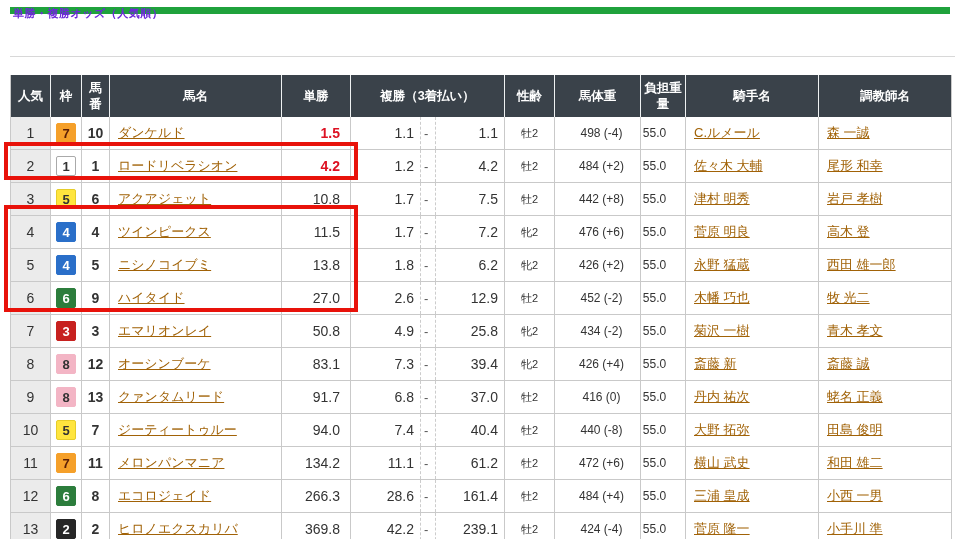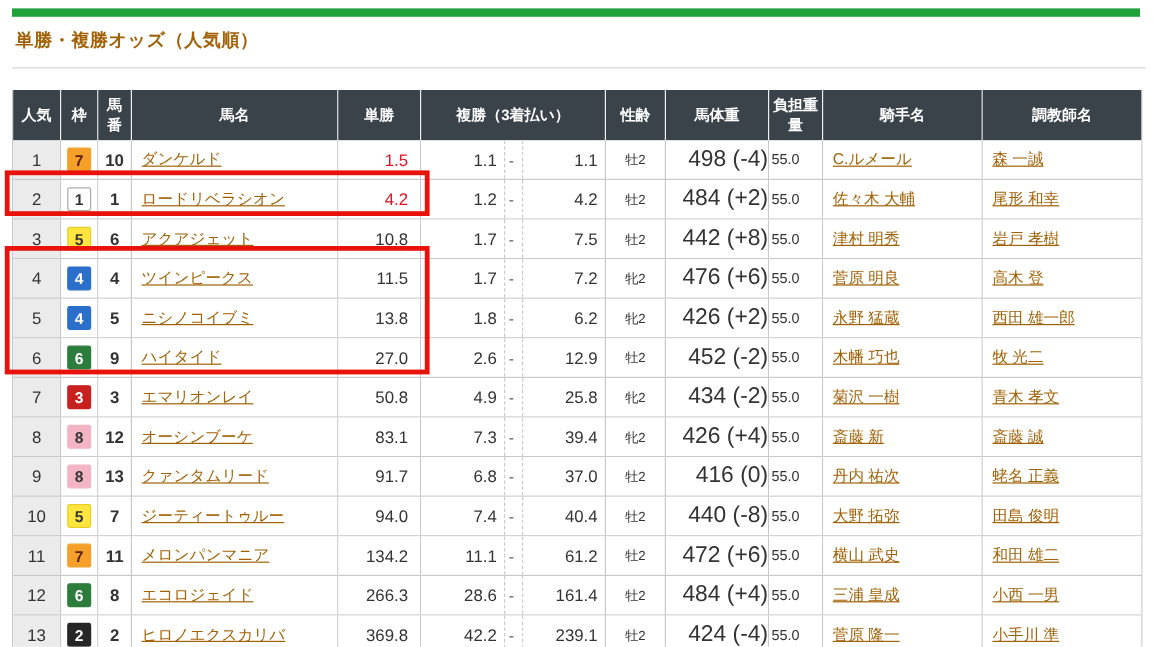--- a/index.html
+++ b/index.html
@@ -8,22 +8,22 @@
     background: #ffffff;
     font-family: "Liberation Sans", "DejaVu Sans", sans-serif;
     position: relative;
     overflow: hidden;
   }
   .topbar {
     position: absolute; left: 10px; top: 7px;
     width: 940px; height: 7px;
   }
   .page-title {
-    position: absolute; left: 13px; top: 24px;
-    font-size: 15px; font-weight: bold; color: #a16207;
+    position: absolute; left: 13px; top: 6px;
+    font-size: 11px; font-weight: bold; color: #6d28d9;
     letter-spacing: 0.5px;
   }
   .rule {
     position: absolute; left: 10px; top: 56px;
     width: 945px; height: 0;
     border-top: 1px solid #d8d8d8;
   }
   table.odds-table {
     position: absolute; left: 10px; top: 75px;
     width: 940px;
@@ -57,29 +57,29 @@
     border: 1px solid transparent; border-radius: 2px;
     vertical-align: middle;
   }
   td.c-umaban { text-align: center; font-weight: bold; }
   td.c-horse  { text-align: left; padding-left: 8px; }
   a.link {
     color: #a16207; text-decoration: underline; font-size: 13px;
     cursor: pointer;
   }
   td.c-win { text-align: right; padding-right: 10px; }
-  td.c-win .hot { color: #dd1122; font-weight: normal; text-align: center; }
+  td.c-win .hot { color: #dd1122; font-weight: bold; text-align: center; }
   td.c-place { padding: 0; }
   .place-wrap { display: flex; align-items: center; height: 32px; width: 100%; }
   .place-low  { flex: 0 0 69px; text-align: right; padding-right: 6px; }
   .place-sep  { flex: 0 0 0; height: 32px; border-left: 1px dashed #cccccc; }
   .place-mid  { flex: 0 0 14px; text-align: left; padding-left: 3px; color: #555; font-size: 13px; }
   .place-high { flex: 1 1 auto; text-align: right; padding-right: 6px; }
   td.c-sexage { text-align: center; font-size: 11px; }
-  td.c-weight { text-align: right; padding-left: 8px; font-size: 19px; }
+  td.c-weight { text-align: center; padding-left: 8px; font-size: 12px; }
   td.c-load   { text-align: center; padding-right: 17px; font-size: 12px; }
   td.c-jockey, td.c-trainer { text-align: left; padding-left: 8px; }
   .annotation-box {
     position: absolute;
     border: 4px solid #e8120a;
     background: transparent;
     z-index: 10;
     pointer-events: none;
   }
 </style>

